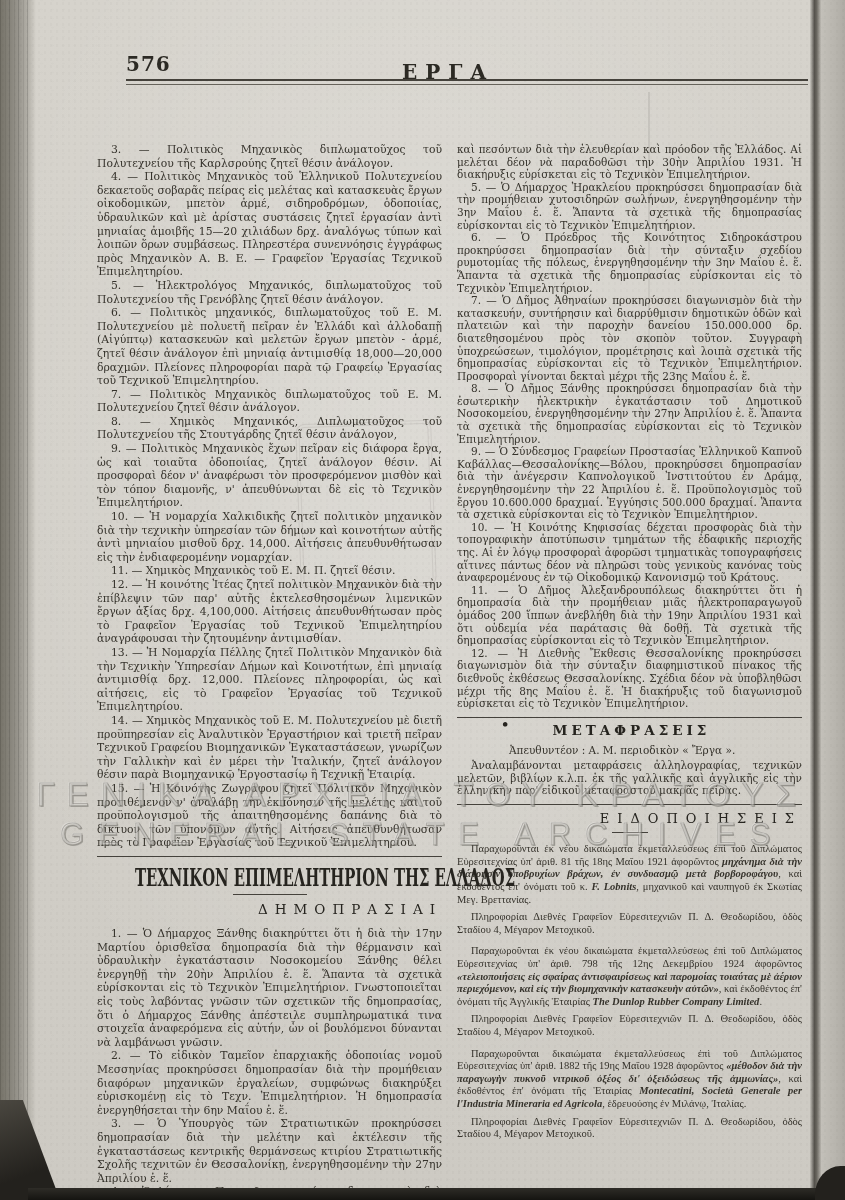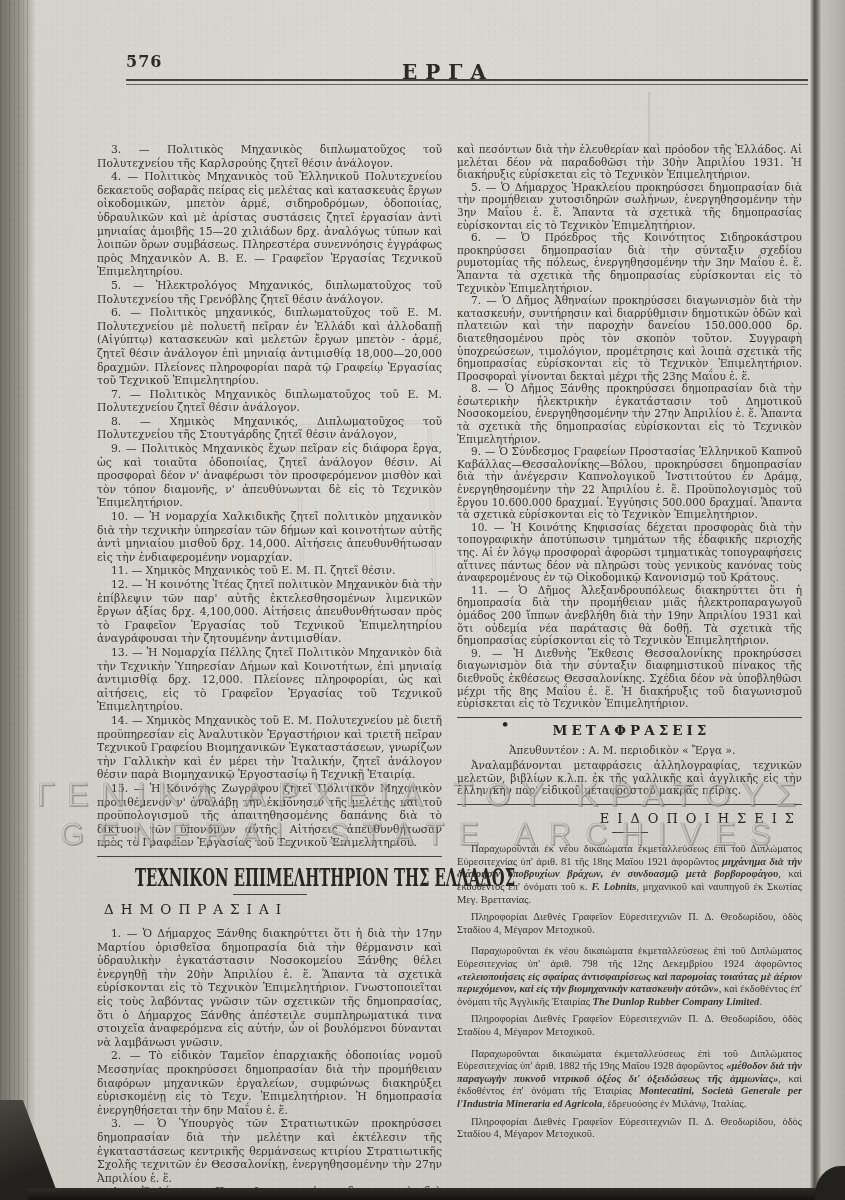--- a/index.html
+++ b/index.html
@@ -32,40 +32,40 @@
   .corner-left{position:absolute;left:0;bottom:0;width:60px;height:100px;
     background:linear-gradient(160deg,#4a4740,#23211d 70%);
     clip-path:polygon(0 0, 38% 0, 100% 100%, 0 100%);}
   .corner-right{position:absolute;right:0;bottom:0;width:30px;height:34px;background:#23211d;border-top-left-radius:85%;}
   .crease-mid{position:absolute;left:648px;top:92px;width:2px;height:600px;pointer-events:none;
     background:linear-gradient(180deg, rgba(70,68,64,0.12), rgba(70,68,64,0.02));}
   .ghost-emblem{position:absolute;left:298px;top:422px;width:128px;height:158px;
     border:4px double rgba(105,103,97,0.13);border-radius:9px;transform:rotate(-2deg);pointer-events:none;}
 
   
-  .page-number{position:absolute;left:126px;top:52px;font-size:16px;font-weight:bold;letter-spacing:1px;color:#2c2a24;}
+  .page-number{position:absolute;left:126px;top:52px;font-size:20px;font-weight:bold;letter-spacing:1px;color:#2c2a24;}
   .journal-title{position:absolute;left:97px;top:60px;width:702px;text-align:center;
     font-size:20px;font-weight:bold;letter-spacing:8px;color:#2c2a24;}
   .header-rule1{position:absolute;left:126px;top:79px;width:682px;height:2px;background:#45423b;}
   .header-rule2{position:absolute;left:126px;top:84px;width:682px;height:1px;background:#524f47;opacity:.85;}
 
   
   .columns{position:absolute;left:97px;top:118px;width:705px;display:flex;gap:15px;}
   .col{width:345px;text-align:justify;margin-top:25px;}
   .col-left{font-size:10.8px;line-height:13.6px;}
   .col-right{font-size:10.5px;line-height:12.6px;}
   .para{margin:0;text-indent:14px;}
   .para.no-indent{text-indent:0;}
   .seg-bi{font-weight:bold;font-style:italic;}
 
   .tee-rule{border-top:1px solid #45423c;margin:6px 0 2px;}
   .tee-title{text-align:center;white-space:nowrap;font-weight:bold;font-size:19px;color:#26241f;
     transform:scale(0.78,1.3);transform-origin:center;margin:14px 0 2px;}
   .tee-underline{width:74px;border-top:1.5px solid #45423c;margin:10px auto 8px;}
-  .dimoprasiai{text-align:left;font-size:13.5px;letter-spacing:7px;margin:2px 0 10px;color:#26241f;text-indent:7px;}
+  .dimoprasiai{text-align:right;font-size:13.5px;letter-spacing:7px;margin:2px 0 10px;color:#26241f;text-indent:7px;}
 
   .sec-rule{border-top:1px solid #45423c;margin:7px 0 6px;}
   .metafraseis-title{position:relative;text-align:center;font-weight:bold;font-size:13.5px;letter-spacing:4px;margin:6px 0 8px;color:#26241f;text-indent:4px;}
   .bullet{position:absolute;left:40px;top:-5px;font-size:13px;letter-spacing:0;}
   .contact-line{margin:3px 0 2px;padding-left:52px;text-indent:0;}
   .eidopoiiseis-title{text-align:right;font-size:13px;letter-spacing:8px;margin:8px 0 0;color:#26241f;text-indent:8px;}
   .eid-underline{width:36px;border-top:1px solid #45423c;margin:7px auto 10px;}
   .notices .para{margin-bottom:5px;font-family:Liberation Serif, serif;}
   .notices .para.notice-start{margin-top:9px;}
 
@@ -131,21 +131,21 @@
     <div class="col col-right">
       <div>
           <p class="para no-indent"><span>καὶ πεσόντων διὰ τὴν ἐλευθερίαν καὶ πρόοδον τῆς Ἑλλάδος. Αἱ μελέται δέον νὰ παραδοθῶσι τὴν 30ὴν Ἀπριλίου 1931. Ἡ διακήρυξις εὑρίσκεται εἰς τὸ Τεχνικὸν Ἐπιμελητήριον.</span></p>
           <p class="para"><span>5. — Ὁ Δήμαρχος Ἡρακλείου προκηρύσσει δημοπρασίαν διὰ τὴν προμήθειαν χυτοσιδηρῶν σωλήνων, ἐνεργηθησομένην τὴν 3ην Μαΐου ἑ. ἕ. Ἅπαντα τὰ σχετικὰ τῆς δημοπρασίας εὑρίσκονται εἰς τὸ Τεχνικὸν Ἐπιμελητήριον.</span></p>
           <p class="para"><span>6. — Ὁ Πρόεδρος τῆς Κοινότητος Σιδηροκάστρου προκηρύσσει δημοπρασίαν διὰ τὴν σύνταξιν σχεδίου ρυμοτομίας τῆς πόλεως, ἐνεργηθησομένην τὴν 3ην Μαΐου ἑ. ἕ. Ἅπαντα τὰ σχετικὰ τῆς δημοπρασίας εὑρίσκονται εἰς τὸ Τεχνικὸν Ἐπιμελητήριον.</span></p>
           <p class="para"><span>7. — Ὁ Δῆμος Ἀθηναίων προκηρύσσει διαγωνισμὸν διὰ τὴν κατασκευήν, συντήρησιν καὶ διαρρύθμισιν δημοτικῶν ὁδῶν καὶ πλατειῶν καὶ τὴν παροχὴν δανείου 150.000.000 δρ. διατεθησομένου πρὸς τὸν σκοπὸν τοῦτον. Συγγραφὴ ὑποχρεώσεων, τιμολόγιον, προμέτρησις καὶ λοιπὰ σχετικὰ τῆς δημοπρασίας εὑρίσκονται εἰς τὸ Τεχνικὸν Ἐπιμελητήριον. Προσφοραὶ γίνονται δεκταὶ μέχρι τῆς 23ης Μαΐου ἑ. ἕ.</span></p>
           <p class="para"><span>8. — Ὁ Δῆμος Ξάνθης προκηρύσσει δημοπρασίαν διὰ τὴν ἐσωτερικὴν ἠλεκτρικὴν ἐγκατάστασιν τοῦ Δημοτικοῦ Νοσοκομείου, ἐνεργηθησομένην τὴν 27ην Ἀπριλίου ἑ. ἕ. Ἅπαντα τὰ σχετικὰ τῆς δημοπρασίας εὑρίσκονται εἰς τὸ Τεχνικὸν Ἐπιμελητήριον.</span></p>
           <p class="para"><span>9. — Ὁ Σύνδεσμος Γραφείων Προστασίας Ἑλληνικοῦ Καπνοῦ Καβάλλας—Θεσσαλονίκης—Βόλου, προκηρύσσει δημοπρασίαν διὰ τὴν ἀνέγερσιν Καπνολογικοῦ Ἰνστιτούτου ἐν Δράμᾳ, ἐνεργηθησομένην τὴν 22 Ἀπριλίου ἑ. ἕ. Προϋπολογισμὸς τοῦ ἔργου 10.600.000 δραχμαί. Ἐγγύησις 500.000 δραχμαί. Ἅπαντα τὰ σχετικὰ εὑρίσκονται εἰς τὸ Τεχνικὸν Ἐπιμελητήριον.</span></p>
           <p class="para"><span>10. — Ἡ Κοινότης Κηφισσίας δέχεται προσφορὰς διὰ τὴν τοπογραφικὴν ἀποτύπωσιν τμημάτων τῆς ἐδαφικῆς περιοχῆς της. Αἱ ἐν λόγῳ προσφοραὶ ἀφορῶσι τμηματικὰς τοπογραφήσεις αἵτινες πάντως δέον νὰ πληρῶσι τοὺς γενικοὺς κανόνας τοὺς ἀναφερομένους ἐν τῷ Οἰκοδομικῷ Κανονισμῷ τοῦ Κράτους.</span></p>
           <p class="para"><span>11. — Ὁ Δῆμος Ἀλεξανδρουπόλεως διακηρύττει ὅτι ἡ δημοπρασία διὰ τὴν προμήθειαν μιᾶς ἠλεκτροπαραγωγοῦ ὁμάδος 200 ἵππων ἀνεβλήθη διὰ τὴν 19ην Ἀπριλίου 1931 καὶ ὅτι οὐδεμία νέα παράτασις θὰ δοθῇ. Τὰ σχετικὰ τῆς δημοπρασίας εὑρίσκονται εἰς τὸ Τεχνικὸν Ἐπιμελητήριον.</span></p>
-          <p class="para"><span>9. — Ἡ Διεθνὴς Ἔκθεσις Θεσσαλονίκης προκηρύσσει διαγωνισμὸν διὰ τὴν σύνταξιν διαφημιστικοῦ πίνακος τῆς διεθνοῦς ἐκθέσεως Θεσσαλονίκης. Σχέδια δέον νὰ ὑποβληθῶσι μέχρι τῆς 8ης Μαΐου ἑ. ἕ. Ἡ διακήρυξις τοῦ διαγωνισμοῦ εὑρίσκεται εἰς τὸ Τεχνικὸν Ἐπιμελητήριον.</span></p>
+          <p class="para"><span>12. — Ἡ Διεθνὴς Ἔκθεσις Θεσσαλονίκης προκηρύσσει διαγωνισμὸν διὰ τὴν σύνταξιν διαφημιστικοῦ πίνακος τῆς διεθνοῦς ἐκθέσεως Θεσσαλονίκης. Σχέδια δέον νὰ ὑποβληθῶσι μέχρι τῆς 8ης Μαΐου ἑ. ἕ. Ἡ διακήρυξις τοῦ διαγωνισμοῦ εὑρίσκεται εἰς τὸ Τεχνικὸν Ἐπιμελητήριον.</span></p>
         </div>
 
       <div>
         <div class="sec-rule"></div>
         <div class="metafraseis-title">
           <span class="bullet">•</span>
           <span>ΜΕΤΑΦΡΑΣΕΙΣ</span>
         </div>
         <p class="para contact-line">Ἀπευθυντέον :  Α. Μ. περιοδικὸν « Ἔργα ».</p>
         <p class="para">Ἀναλαμβάνονται μεταφράσεις ἀλληλογραφίας, τεχνικῶν μελετῶν, βιβλίων κ.λ.π. ἐκ τῆς γαλλικῆς καὶ ἀγγλικῆς εἰς τὴν ἑλληνικὴν παρ' εἰδικοῦ μεταφραστοῦ μακρᾶς πείρας.</p>

